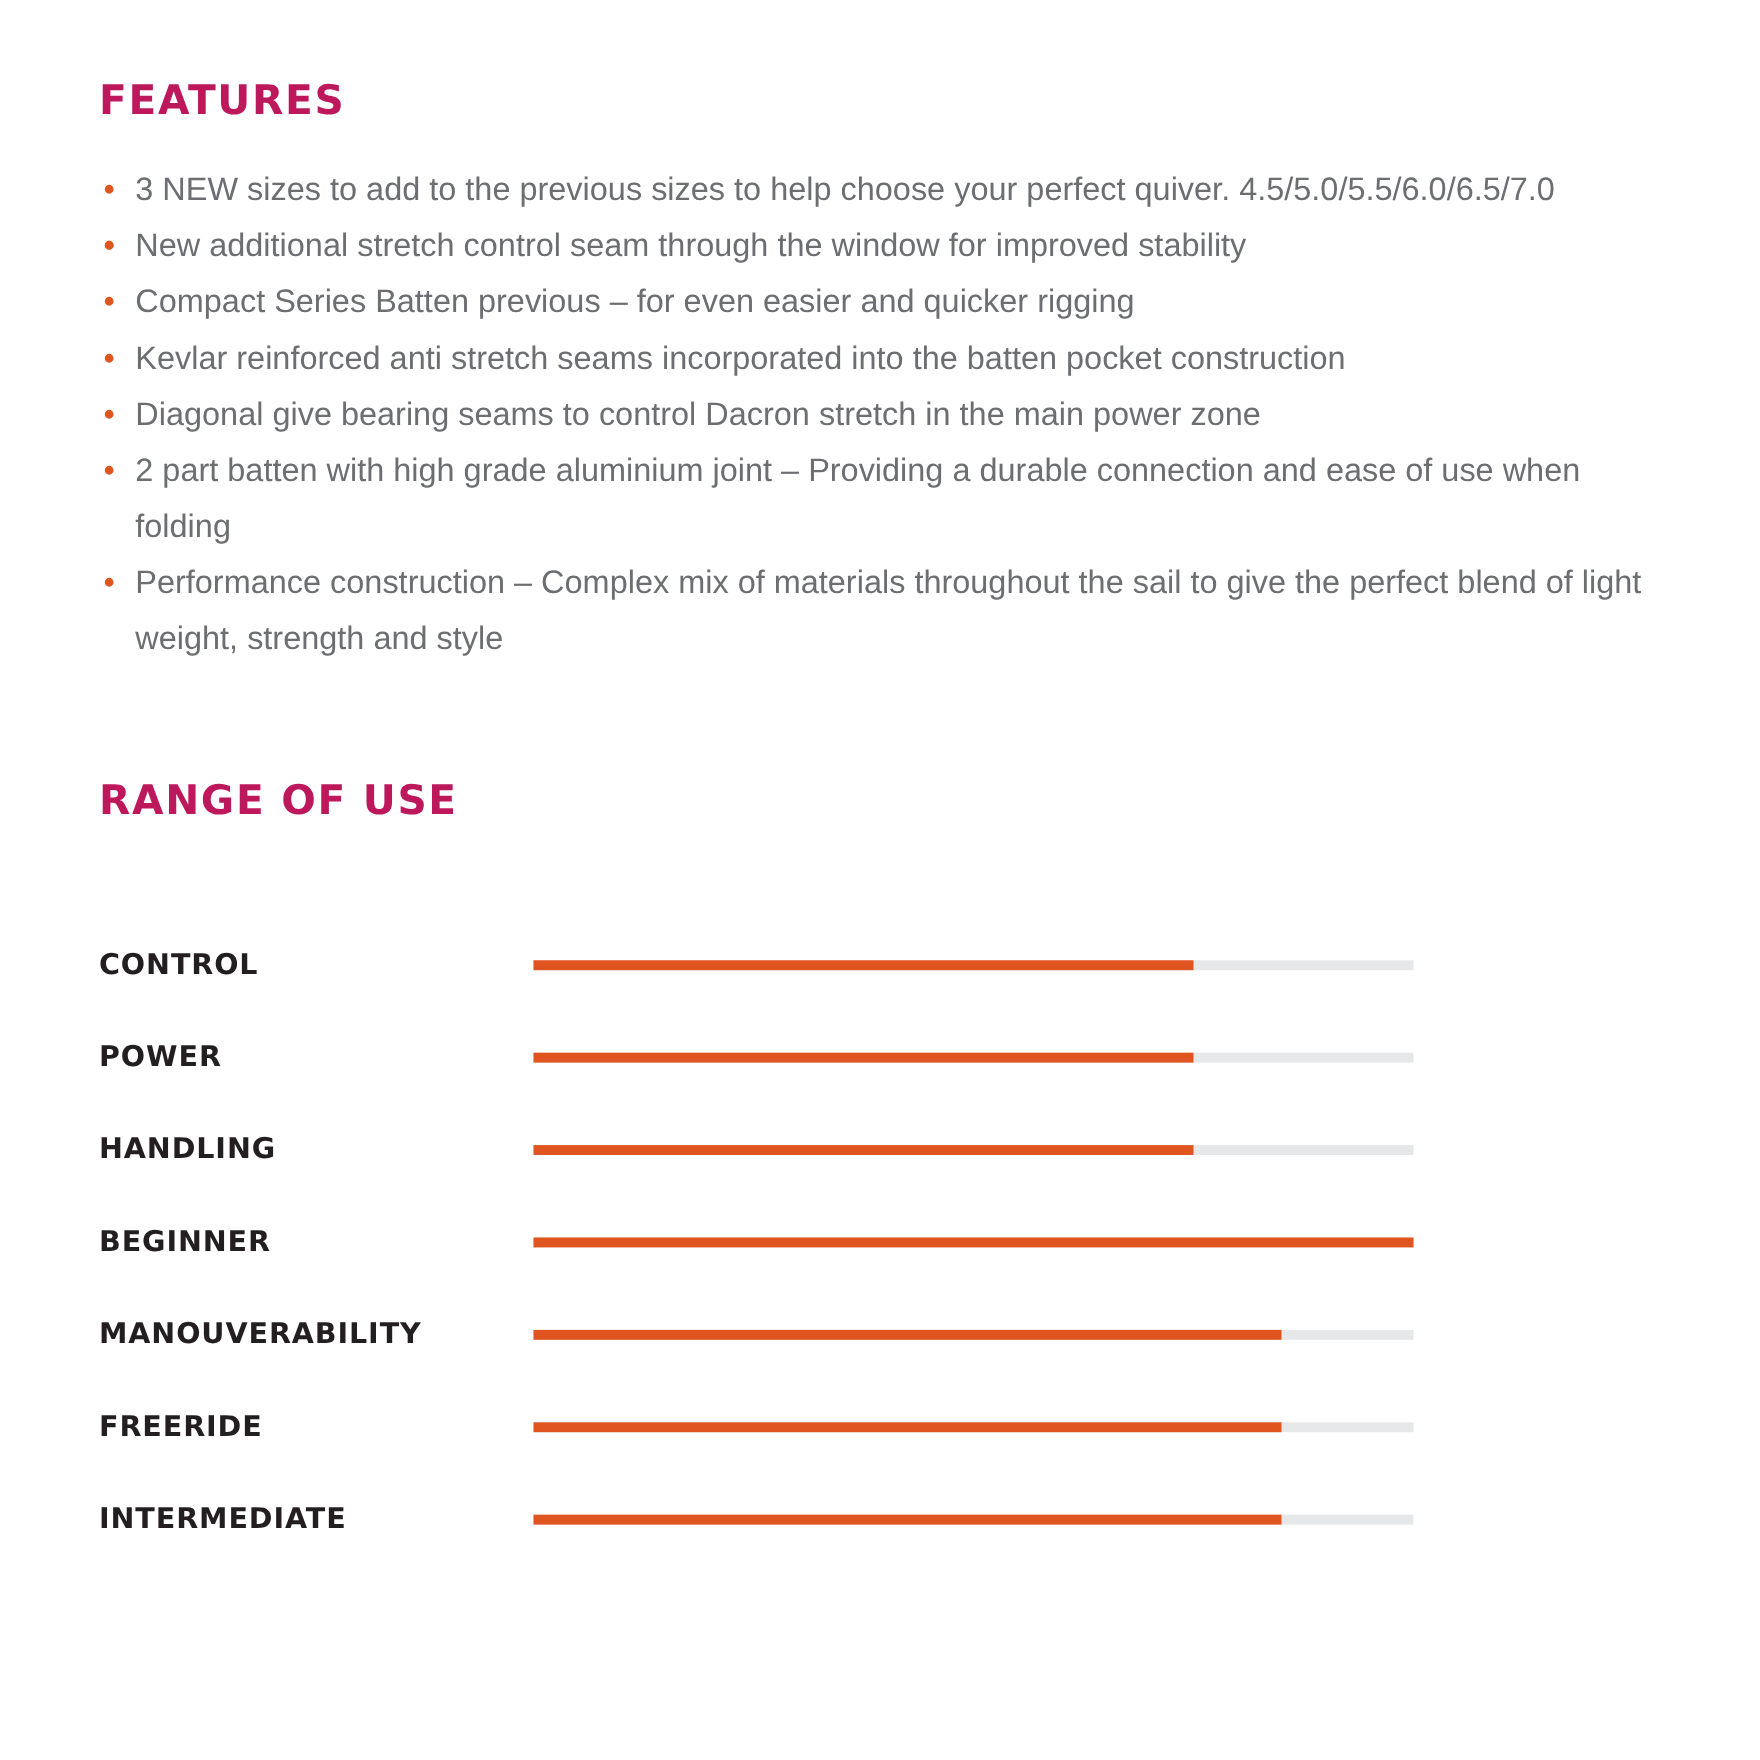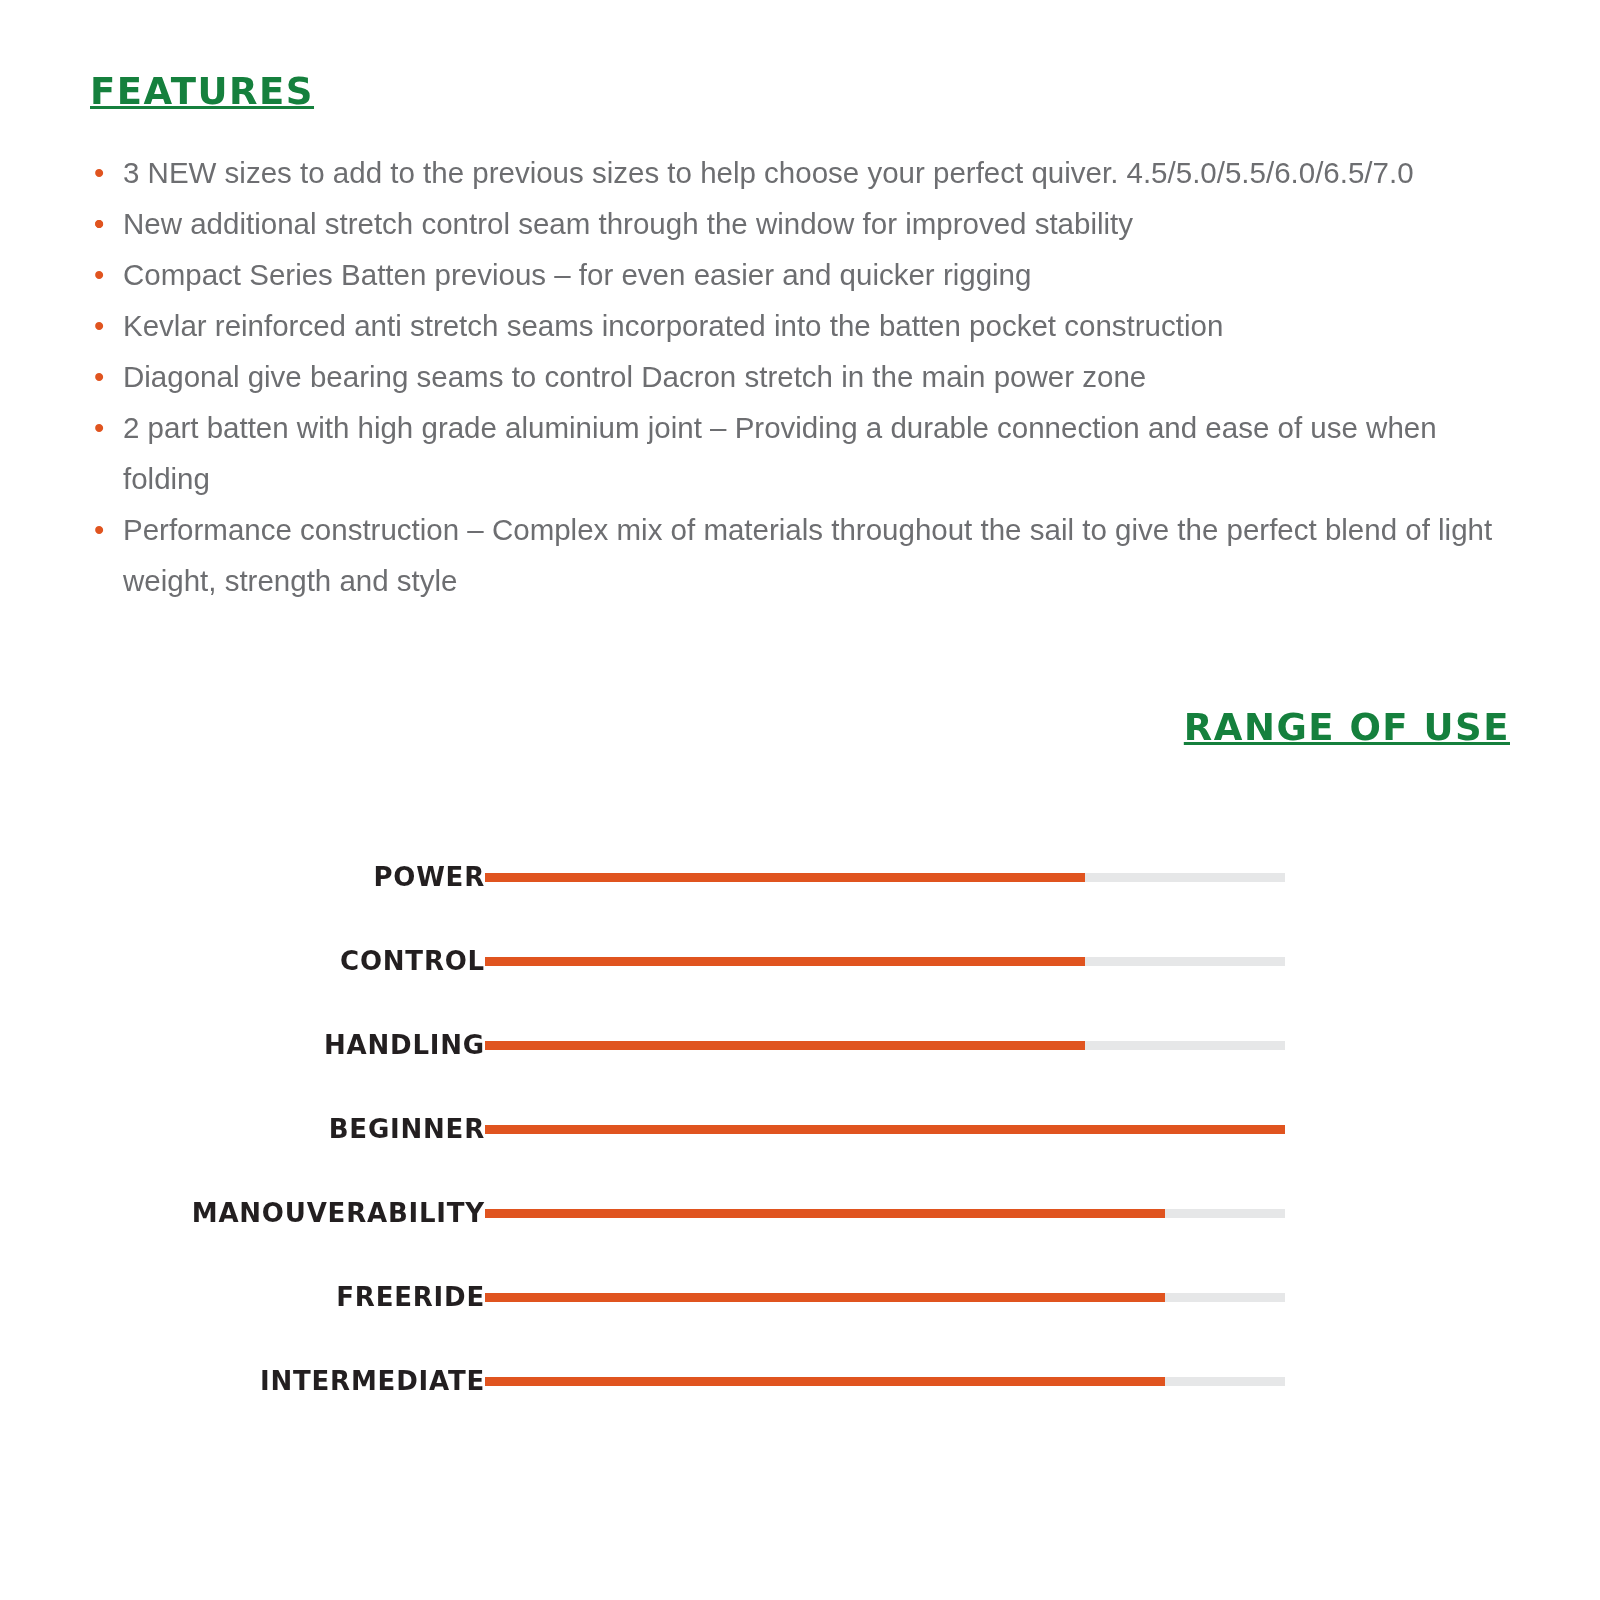--- a/index.html
+++ b/index.html
@@ -19,24 +19,23 @@
     width: 1600px;
     height: 1600px;
     box-sizing: border-box;
     padding: 70px 90px 0 90px;
   }
   h2.section-title {
     font-family: "DejaVu Sans", sans-serif;
     font-weight: bold;
     font-size: 37px;
     letter-spacing: 1.5px;
-    color: #15803d;
+    color: #be185d;
     margin: 0 0 34px 0;
     text-transform: uppercase;
-    text-decoration: underline;
   }
   ul.features {
     list-style: none;
     margin: 0;
     padding: 0;
   }
   ul.features li {
     position: relative;
     padding-left: 33px;
     font-size: 29.5px;
@@ -48,21 +47,20 @@
   ul.features li .bullet {
     position: absolute;
     left: 4px;
     top: 0;
     color: #e04e1f;
     font-size: 29.5px;
     line-height: 1.73;
   }
   .range-wrap {
     margin-top: 100px;
-    text-align: right;
   }
   h2.range-title {
     margin-bottom: 86px;
   }
   table.range {
     border-collapse: collapse;
     width: 1230px;
   }
   table.range td {
     padding: 0;
@@ -134,29 +132,29 @@
         <span>Performance construction – Complex mix of materials throughout the sail to give the perfect blend of light weight, strength and style</span>
       </li>
     </ul>
   </section>
 
   <section class="range-wrap">
     <h2 class="section-title range-title">RANGE OF USE</h2>
     <table class="range">
       <tbody>
           <tr>
+        <td class="label">CONTROL</td>
+        <td>
+          <div class="bar-track" style="background: rgb(230, 231, 232);">
+            <div class="bar-fill" style="width: 75%; background: rgb(224, 84, 31);"></div>
+          </div>
+        </td>
+      </tr>
+      <tr>
         <td class="label">POWER</td>
-        <td>
-          <div class="bar-track" style="background: rgb(230, 231, 232);">
-            <div class="bar-fill" style="width: 75%; background: rgb(224, 84, 31);"></div>
-          </div>
-        </td>
-      </tr>
-      <tr>
-        <td class="label">CONTROL</td>
         <td>
           <div class="bar-track" style="background: rgb(230, 231, 232);">
             <div class="bar-fill" style="width: 75%; background: rgb(224, 84, 31);"></div>
           </div>
         </td>
       </tr>
       <tr>
         <td class="label">HANDLING</td>
         <td>
           <div class="bar-track" style="background: rgb(230, 231, 232);">

